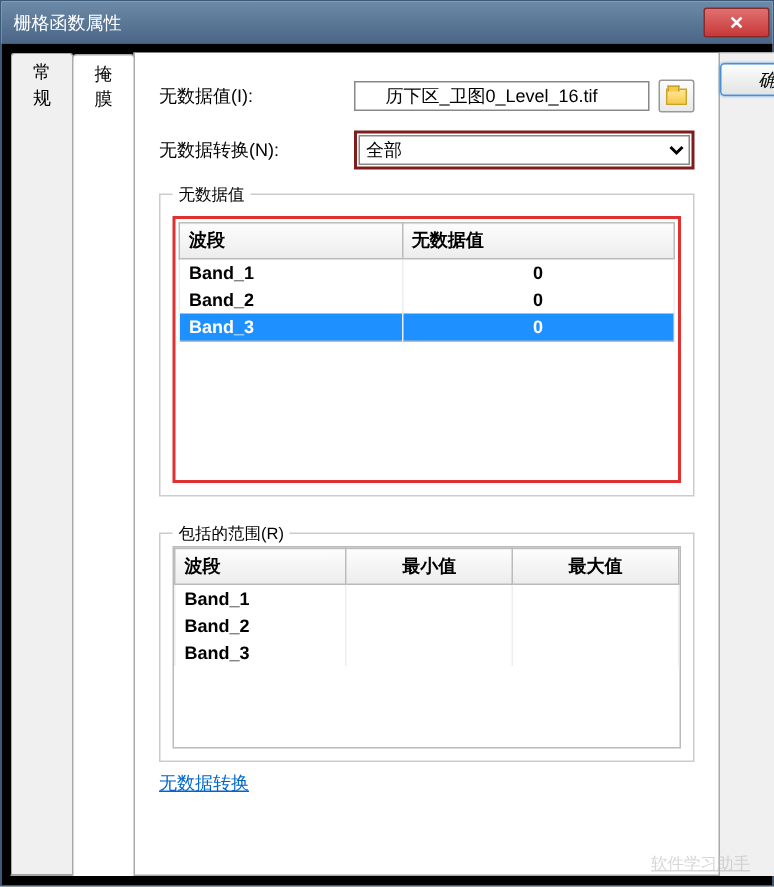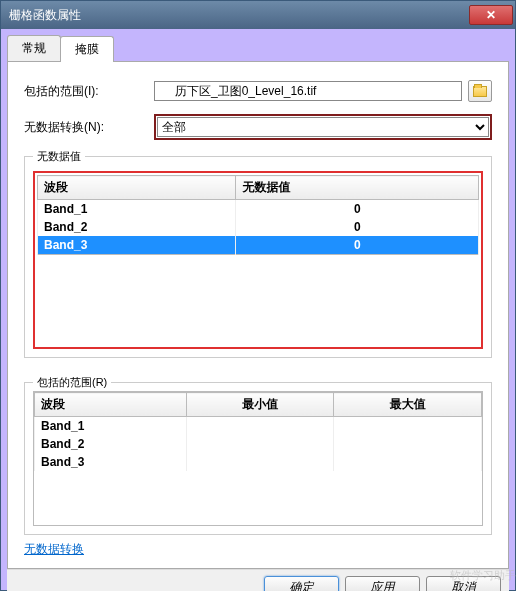--- a/index.html
+++ b/index.html
@@ -1,21 +1,21 @@
 <!DOCTYPE html>
 <html><head>
 <meta charset="utf-8">
 <style>
 * { box-sizing: border-box; font-family: "Microsoft YaHei", "SimSun", Tahoma, sans-serif; font-size: 12px; }
 body { margin: 0; background: #5a6b7a; width: 516px; height: 591px; }
 .window { width: 516px; height: 591px; background: #fff; border: 1px solid #3b5a7a; box-shadow: 0 0 6px rgba(0,0,0,0.5); }
 .titlebar { height: 28px; background: linear-gradient(#6d8aa8, #4a6585); display: flex; align-items: center; padding: 0 2px 0 8px; color: #fff; }
 .titlebar .title { flex: 1; font-size: 12px; font-family: Liberation Mono, monospace; }
 .close-btn { width: 44px; height: 20px; background: linear-gradient(#e07070, #c83838); border: 1px solid #8a2a2a; border-radius: 2px; display: flex; align-items: center; justify-content: center; color: #fff; font-weight: bold; font-size: 11px; cursor: pointer; }
-.body { padding: 6px; background: #c4b5fd; height: calc(100% - 28px); display: flex; flex-direction: column; }
+.body { padding: 6px; background: #000000; height: calc(100% - 28px); display: flex; }
 .tabs { display: flex; border-bottom: 1px solid #aaa; margin-bottom: 0; }
 .tab { padding: 4px 14px; background: #f0f0f0; border: 1px solid #aaa; border-bottom: none; margin-right: -1px; border-radius: 3px 3px 0 0; cursor: pointer; }
 .tab.active { background: #fff; position: relative; top: 1px; }
 .tab-content { background: #fff; border: 1px solid #aaa; border-top: none; padding: 18px 16px 10px 16px; flex: 1; display: flex; flex-direction: column; }
 .row { display: flex; align-items: center; margin-bottom: 12px; }
 .row-label { width: 130px; }
 .text-input { flex: 1; border: 1px solid #888; padding: 2px 20px; height: 20px; background: #fff; }
 .browse-btn { width: 24px; height: 22px; margin-left: 6px; border: 1px solid #999; background: linear-gradient(#fdfdfd,#e8e8e8); border-radius: 2px; display: flex; align-items: center; justify-content: center; cursor: pointer; }
 .folder-icon { width: 14px; height: 11px; background: linear-gradient(#ffe79a,#f7c94a); border: 1px solid #c9a227; position: relative; }
 .folder-icon::before { content:""; position:absolute; top:-3px; left:0; width:6px; height:3px; background:#f7c94a; border:1px solid #c9a227; border-bottom:none; }
@@ -28,41 +28,41 @@
 .table th { background: linear-gradient(#fdfdfd,#ececec); border: 1px solid #bbb; padding: 3px 6px; text-align: left; font-weight: bold; }
 .table td { border-left: 1px solid #eee; border-right: 1px solid #eee; padding: 2px 6px; font-weight: bold; }
 .table td.center { text-align: center; }
 .table tr.sel td { background: #1e90ff; color: #fff; }
 .group1-table-wrap { height: 170px; }
 .group2-table-wrap { height: 135px; border: 1px solid #bbb; }
 .link { color: #0066cc; text-decoration: underline; margin-top: 6px; cursor: pointer; display: inline-block; }
 .footer { padding: 6px 8px 4px 0; display: flex; justify-content: flex-end; gap: 6px; background: #f0f0f0; border-top: 1px solid #ddd; }
 .btn { min-width: 75px; height: 22px; border: 1px solid #8a8a8a; background: linear-gradient(#fdfdfd,#e3e3e3); border-radius: 3px; cursor: pointer; font-style: italic; }
 .btn.default { border-color: #4a90d9; box-shadow: 0 0 2px #4a90d9; }
-.watermark { position: absolute; right: 0; bottom: 8px; color: #bbb; font-size: 11px; opacity: 0.6; pointer-events: none; }
+.watermark { position: absolute; right: 16px; bottom: 8px; color: #bbb; font-size: 11px; opacity: 0.6; pointer-events: none; text-decoration: underline; }
 </style>
 </head>
 <body>
 
 <div class="window">
   <div class="titlebar">
     <span class="title">栅格函数属性</span>
     <div class="close-btn">
       <span>✕</span>
     </div>
   </div>
   <div class="body">
     <div class="tabs">
       <div class="tab">常规</div>
       <div class="tab active">掩膜</div>
     </div>
     <div class="tab-content">
 
       <div class="row">
-        <span class="row-label">包括的范围(I):</span>
+        <span class="row-label">无数据值(I):</span>
         <input class="text-input" value="历下区_卫图0_Level_16.tif" style="">
         <div class="browse-btn">
           <div class="folder-icon"></div>
         </div>
       </div>
 
       <div class="row">
         <span class="row-label">无数据转换(N):</span>
         <div class="select-wrap">
           <select class="select">

